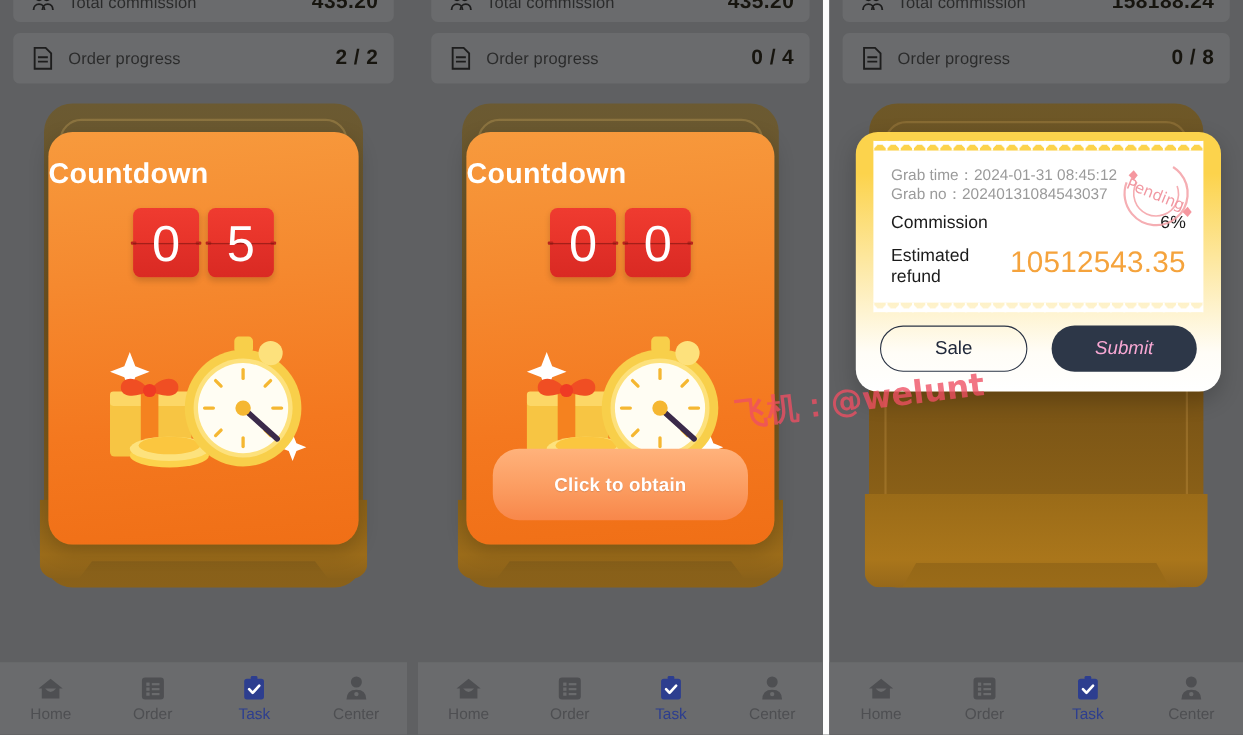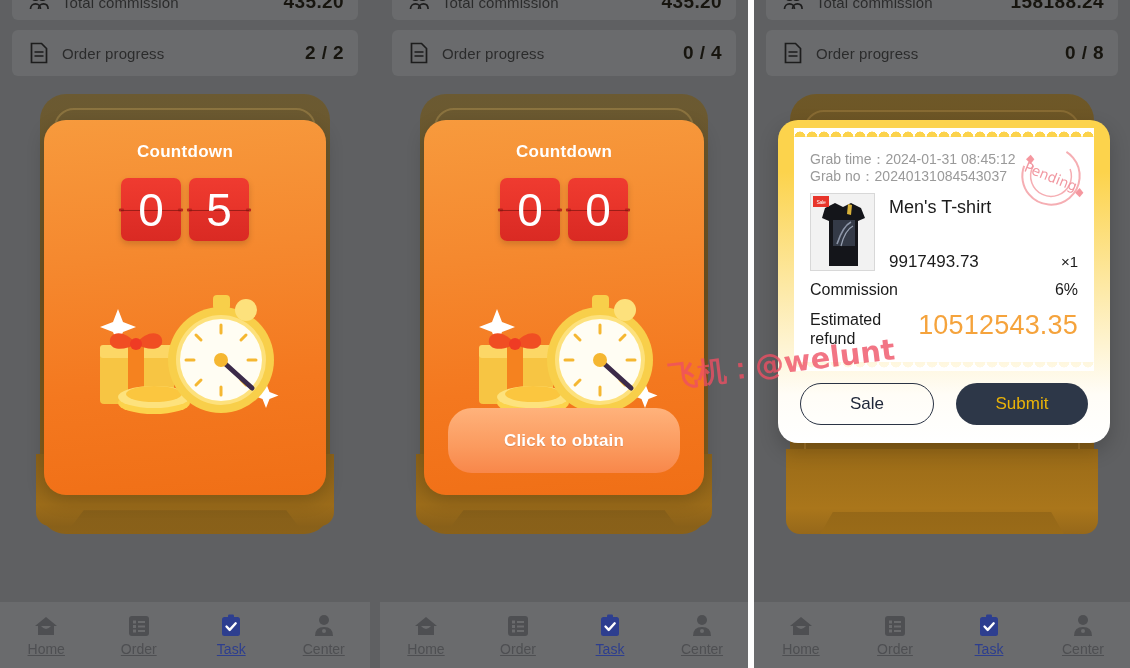--- a/index.html
+++ b/index.html
@@ -88,23 +88,23 @@
   .ocard {
     position: absolute;
     left: 44px; right: 44px;
     top: 26px; height: 375px;
     border-radius: 22px;
     background: linear-gradient(175deg, #f79a3d 0%, #f5892f 35%, #f4781f 70%, #f06f16 100%);
     box-shadow: 0 6px 18px rgba(0,0,0,.18);
     overflow: hidden;
   }
   .ocard-title {
-    text-align: center;
+    text-align: left;
     color: #ffffff;
-    font-size: 17px;
+    font-size: 26px;
     font-weight: bold;
     margin-top: 22px;
     letter-spacing: .3px;
   }
 
   .flip-row { display: flex; justify-content: center; gap: 8px; margin-top: 16px; }
   .flip {
     position: relative;
     width: 60px; height: 63px;
     background: linear-gradient(180deg, #ef3b30 0%, #e8342a 49%, #e23029 51%, #da2a23 100%);
@@ -248,38 +248,38 @@
     font-weight: normal;
   }
 
   .btn-row { display: flex; gap: 22px; margin-top: 21px; padding: 0 6px; }
   .btn {
     flex: 1; height: 42px; border-radius: 21px;
     display: flex; align-items: center; justify-content: center;
     font-size: 17px; cursor: pointer;
   }
   .btn.back { background: transparent; border: 1px solid #2b3445; color: #20283a; }
-  .btn.submit { background: #2d3748; border: none; color: #eab308; }
+  .btn.submit { background: #2d3748; border: none; color: #f9a8d4; font-style: italic; }
 
   
   .navbar {
     position: absolute; left: 0; right: 0; bottom: 0;
     height: 66px;
     background: #6a6b6d;
     display: flex;
     align-items: center;
   }
   .nav-item {
     flex: 1;
     display: flex; flex-direction: column; align-items: center; justify-content: center;
     gap: 3px;
     cursor: pointer;
   }
   .nav-ico { width: 24px; height: 24px; display:flex; align-items:center; justify-content:center; }
-  .nav-lbl { font-size: 14px; color: #4e4f52; text-decoration: underline; }
+  .nav-lbl { font-size: 14px; color: #4e4f52; }
   .nav-item.active .nav-lbl { color: #2d3e8f; }
 
   
   .wm {
     position: absolute;
     left: 668px; top: 344px;
     font-size: 29px;
     color: #ef4f63;
     opacity: .78;
     font-family: "DejaVu Sans", sans-serif;
@@ -601,40 +601,20 @@
               <circle cx="40" cy="40" r="31" fill="none" stroke="#f4a0a6" stroke-width="2.2" stroke-dasharray="130 55" transform="rotate(-40 40 40)"></circle>
               <circle cx="40" cy="40" r="22" fill="none" stroke="#f4a0a6" stroke-width="1.6" stroke-dasharray="88 50" transform="rotate(-20 40 40)"></circle>
               <path d="M13 22 l5 -5 4 5 -4 5z" fill="#f4868f"></path>
               <path d="M66 58 l5 -5 4 5 -4 5z" fill="#f4868f"></path>
               <text x="40" y="46" text-anchor="middle" font-family="DejaVu Sans, sans-serif" font-size="15" fill="#ef8691" transform="rotate(22 40 40)">Pending</text>
             </svg>
           </div>
 
           <div class="grab-line">Grab time：2024-01-31 08:45:12 Grab no：20240131084543037</div>
 
-          <div class="prod-row">
-            <div class="thumb">
-              <svg width="65" height="78" viewBox="0 0 65 78">
-                <rect width="65" height="78" fill="#f2f2f2"></rect>
-                <path d="M14 14 L24 9 L32 13 L40 9 L50 14 L54 24 L47 27 L47 72 L18 72 L18 27 L11 24 Z" fill="#14151a"></path>
-                <rect x="22" y="26" width="22" height="26" fill="#3a4150" opacity=".85"></rect>
-                <path d="M26 50 q6 -18 14 -22" stroke="#8d96a8" stroke-width="1.6" fill="none"></path>
-                <path d="M30 52 q4 -16 12 -20" stroke="#9aa3b4" stroke-width="1.2" fill="none"></path>
-                <path d="M37 10 l4 1 -1 10 -4 -1z" fill="#d9b23a"></path>
-              </svg>
-              <span class="tag">Sale</span>
-            </div>
-            <div class="prod-right">
-              <div class="prod-name">Men's T-shirt</div>
-              <div class="prod-price-row">
-                <span class="prod-price">9917493.73</span>
-                <span class="prod-qty">×1</span>
-              </div>
-            </div>
-          </div>
 
           <div class="kv">
             <span class="k">Commission</span>
             <span class="v">6%</span>
           </div>
           <div class="kv refund">
             <span class="k">Estimated refund</span>
             <span class="v">10512543.35</span>
           </div>
         </div>

